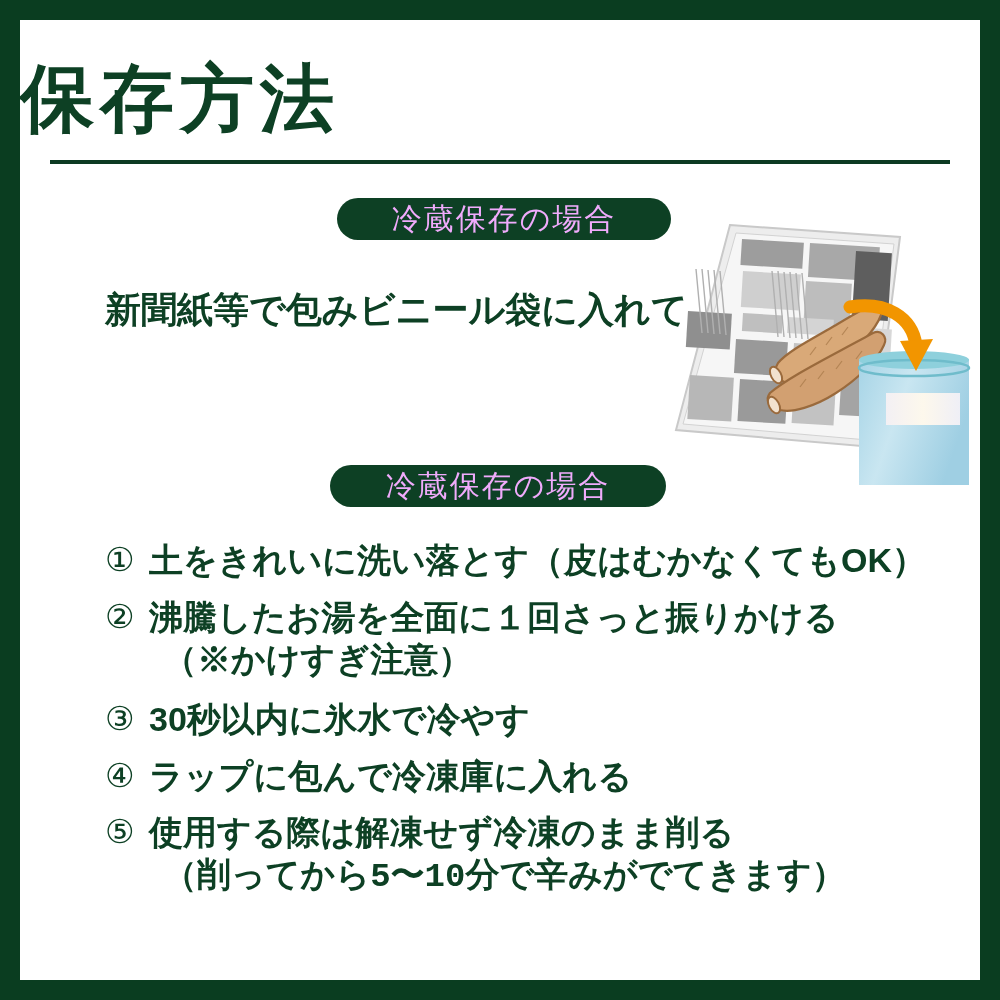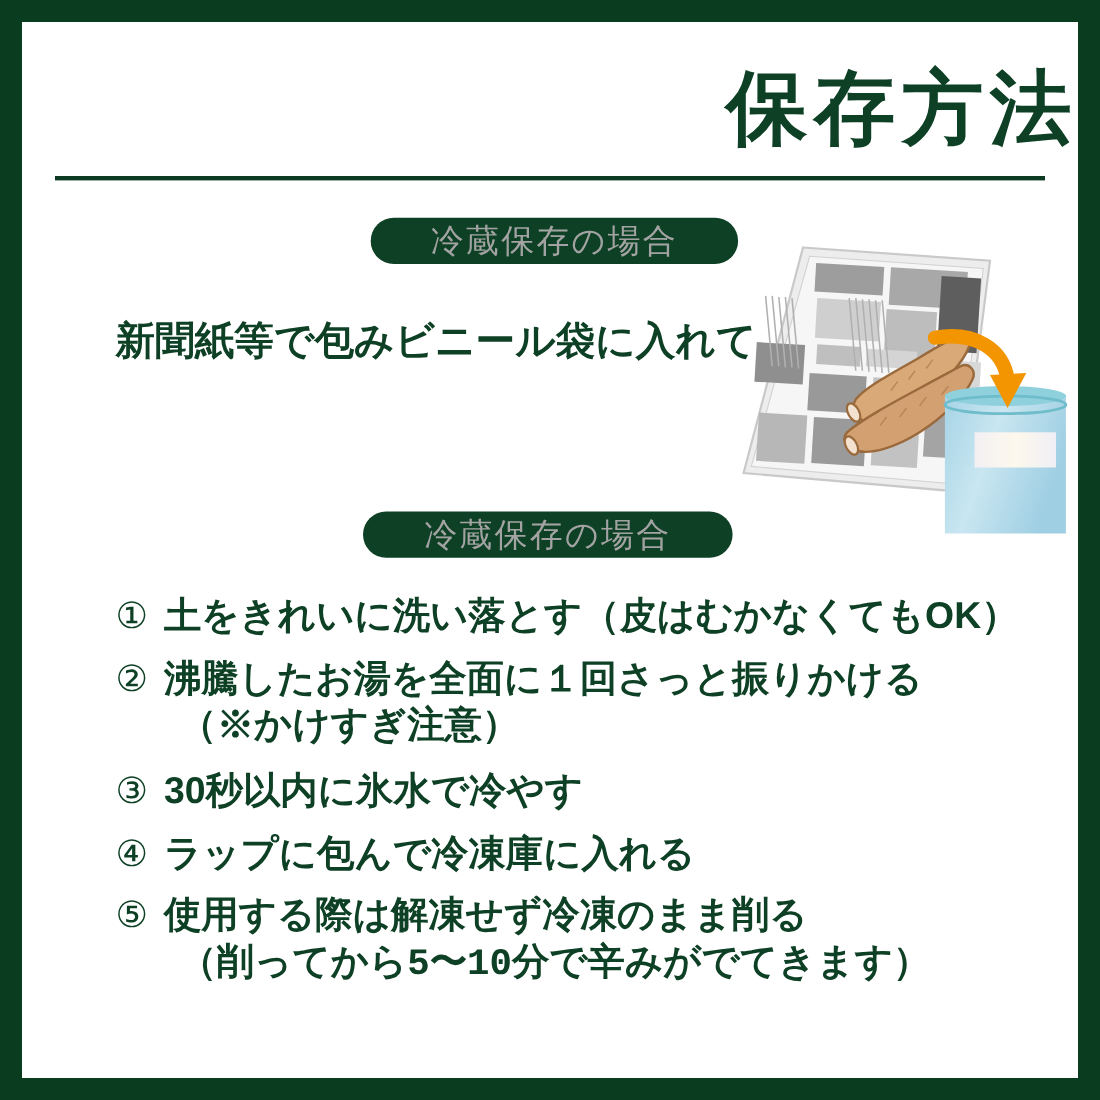--- a/index.html
+++ b/index.html
@@ -22,41 +22,41 @@
     inset: 0;
     background: #ffffff;
   }
 
   
   .title {
     position: absolute;
     left: 0;
     top: 42px;
     width: 960px;
-    text-align: right;
+    text-align: left;
     font-size: 74px;
     line-height: 1.0;
     font-weight: 700;
     color: #0d4024;
     letter-spacing: 6px;
   }
   .divider {
     position: absolute;
     left: 30px;
     top: 140px;
     width: 900px;
     height: 4px;
     background: #0d3a22;
   }
 
   
   .badge {
     position: absolute;
     background: #0d4024;
-    color: #a3a3a3;
+    color: #f0abfc;
     border-radius: 999px;
     display: flex;
     align-items: center;
     justify-content: center;
     font-size: 30px;
     font-weight: 500;
     letter-spacing: 2px;
     box-sizing: border-box;
   }
   .badge-chilled {

